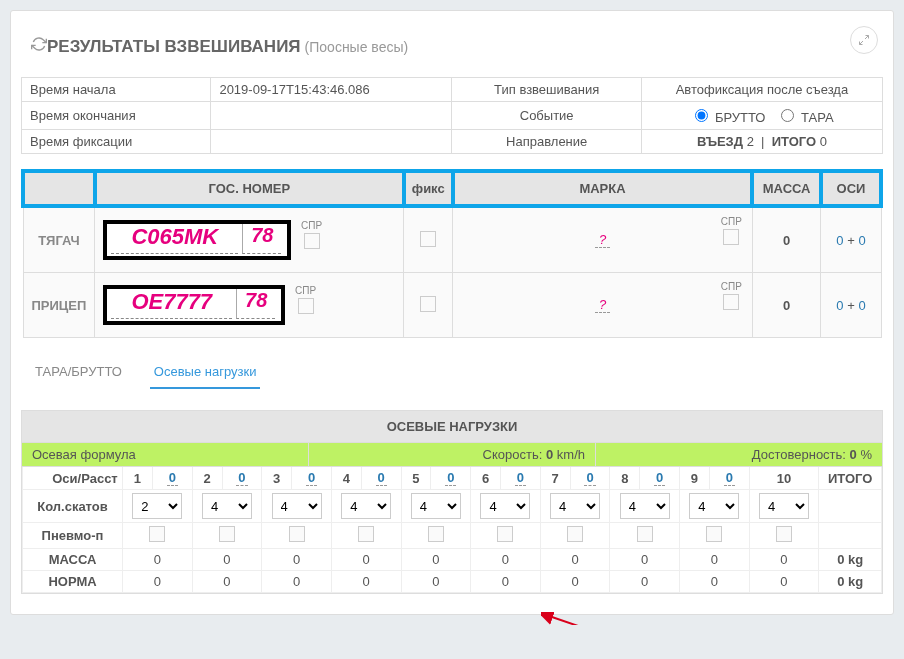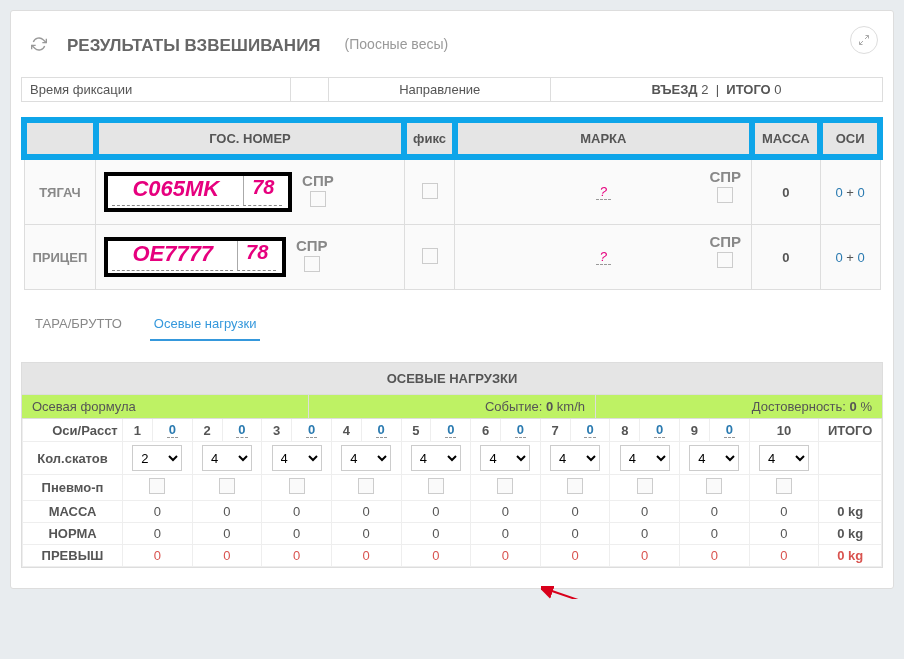--- a/index.html
+++ b/index.html
@@ -21,21 +21,22 @@
   .panel-header {
     display: flex;
     align-items: center;
     padding: 15px 10px 20px 10px;
   }
   .panel-title {
     font-size: 17px;
     font-weight: bold;
     color: #666;
     display: flex;
-    gap: 20px;
+    align-items: center;
+    gap: 0;
   }
   .panel-subtitle {
     font-size: 14px;
     font-weight: normal;
     color: #999;
     margin-left: 4px;
   }
   .expand-btn {
     position: absolute;
     top: 15px;
@@ -63,21 +64,21 @@
     color: #555;
   }
   .info-table .center { text-align: center; }
   .vehicle-table {
     width: 100%;
     border-collapse: collapse;
     margin-bottom: 10px;
   }
   .vehicle-table th {
     background: #e5e5e5;
-    border: 6px solid #0ea5e9;
+    border: 4px solid #0ea5e9;
     padding: 8px 6px;
     font-size: 13px;
     font-weight: bold;
     color: #555;
     text-align: center;
   }
   .vehicle-table td {
     border: 1px solid #ddd;
     padding: 12px 8px;
     text-align: center;
@@ -112,21 +113,21 @@
     border-bottom: 1px dashed #888;
     margin: 0 6px 2px 0;
   }
   .spr-box {
     display: inline-flex;
     flex-direction: column;
     align-items: center;
     margin-left: 6px;
     vertical-align: top;
   }
-  .spr-label { font-size: 15px; color: #888; margin-bottom: 2px; font-weight: bold; }
+  .spr-label { font-size: 10px; color: #888; margin-bottom: 2px; }
   .small-checkbox {
     width: 16px;
     height: 16px;
     border: 1px solid #ccc;
     background: #fafafa;
     display: inline-block;
   }
   .question-mark {
     color: #e6007e;
     font-style: italic;
@@ -242,20 +243,36 @@
     </div>
   </div>
   <div class="expand-btn">
     <svg width="12" height="12" viewBox="0 0 24 24" fill="none" stroke="currentColor" stroke-width="2">
         <path d="M15 3h6v6M9 21H3v-6M21 3l-7 7M3 21l7-7"></path>
       </svg>
   </div>
 
   <table class="info-table">
     <tbody>
+        <tr>
+      <td style="width:22%">Время начала</td>
+      <td style="width:28%">2019-09-17T15:43:46.086</td>
+      <td style="width:22%" class="center">Тип взвешивания</td>
+      <td style="width:28%" class="center">Автофиксация после съезда</td>
+    </tr>
+    <tr>
+      <td>Время окончания</td>
+      <td></td>
+      <td class="center">Событие</td>
+      <td class="center">
+        <label><input type="radio" checked="" style=""> <span>БРУТТО</span></label>
+        &nbsp;
+        <label><input type="radio" style=""> <span>ТАРА</span></label>
+      </td>
+    </tr>
     <tr>
       <td>Время фиксации</td>
       <td></td>
       <td class="center">Направление</td>
       <td class="center">
         <b>ВЪЕЗД</b>
         <span>2</span>
         &nbsp;|&nbsp;
         <b>ИТОГО</b>
         <span>0</span>
@@ -330,21 +347,21 @@
   <div class="tabs">
     <div class="tab">ТАРА/БРУТТО</div>
     <div class="tab active">Осевые нагрузки</div>
   </div>
 
   <div class="axle-panel">
     <div class="axle-title">ОСЕВЫЕ НАГРУЗКИ</div>
     <div class="axle-info-row">
       <div class="axle-info-cell">Осевая формула</div>
       <div class="axle-info-cell">
-        <span>Событие:</span>
+        <span>Скорость:</span>
         <b>0</b>
         <span>km/h</span>
       </div>
       <div class="axle-info-cell">
         <span>Достоверность:</span>
         <b>0</b>
         <span>%</span>
       </div>
     </div>
     <table class="axle-grid">
@@ -421,34 +438,20 @@
         <td colspan="2">0</td>
         <td colspan="2">0</td>
         <td colspan="2">0</td>
         <td colspan="2">0</td>
         <td colspan="2">0</td>
         <td colspan="2">0</td>
         <td colspan="2">0</td>
         <td>0</td>
         <td class="total-col">0 kg</td>
       </tr>
-      <tr class="red-row">
-        <td class="row-head" style="color:#555">ПРЕВЫШ</td>
-        <td colspan="2">0</td>
-        <td colspan="2">0</td>
-        <td colspan="2">0</td>
-        <td colspan="2">0</td>
-        <td colspan="2">0</td>
-        <td colspan="2">0</td>
-        <td colspan="2">0</td>
-        <td colspan="2">0</td>
-        <td colspan="2">0</td>
-        <td>0</td>
-        <td class="total-col">0 kg</td>
-      </tr>
     </tbody>
       </table>
   </div>
 
   <div class="btn-row">
     <svg class="arrow" viewBox="0 0 80 30">
       <defs>
           <marker id="ah" markerWidth="8" markerHeight="8" refX="2" refY="4" orient="auto">
             <path d="M0,0 L8,4 L0,8 Z" fill="#d9001b"></path>
           </marker>

